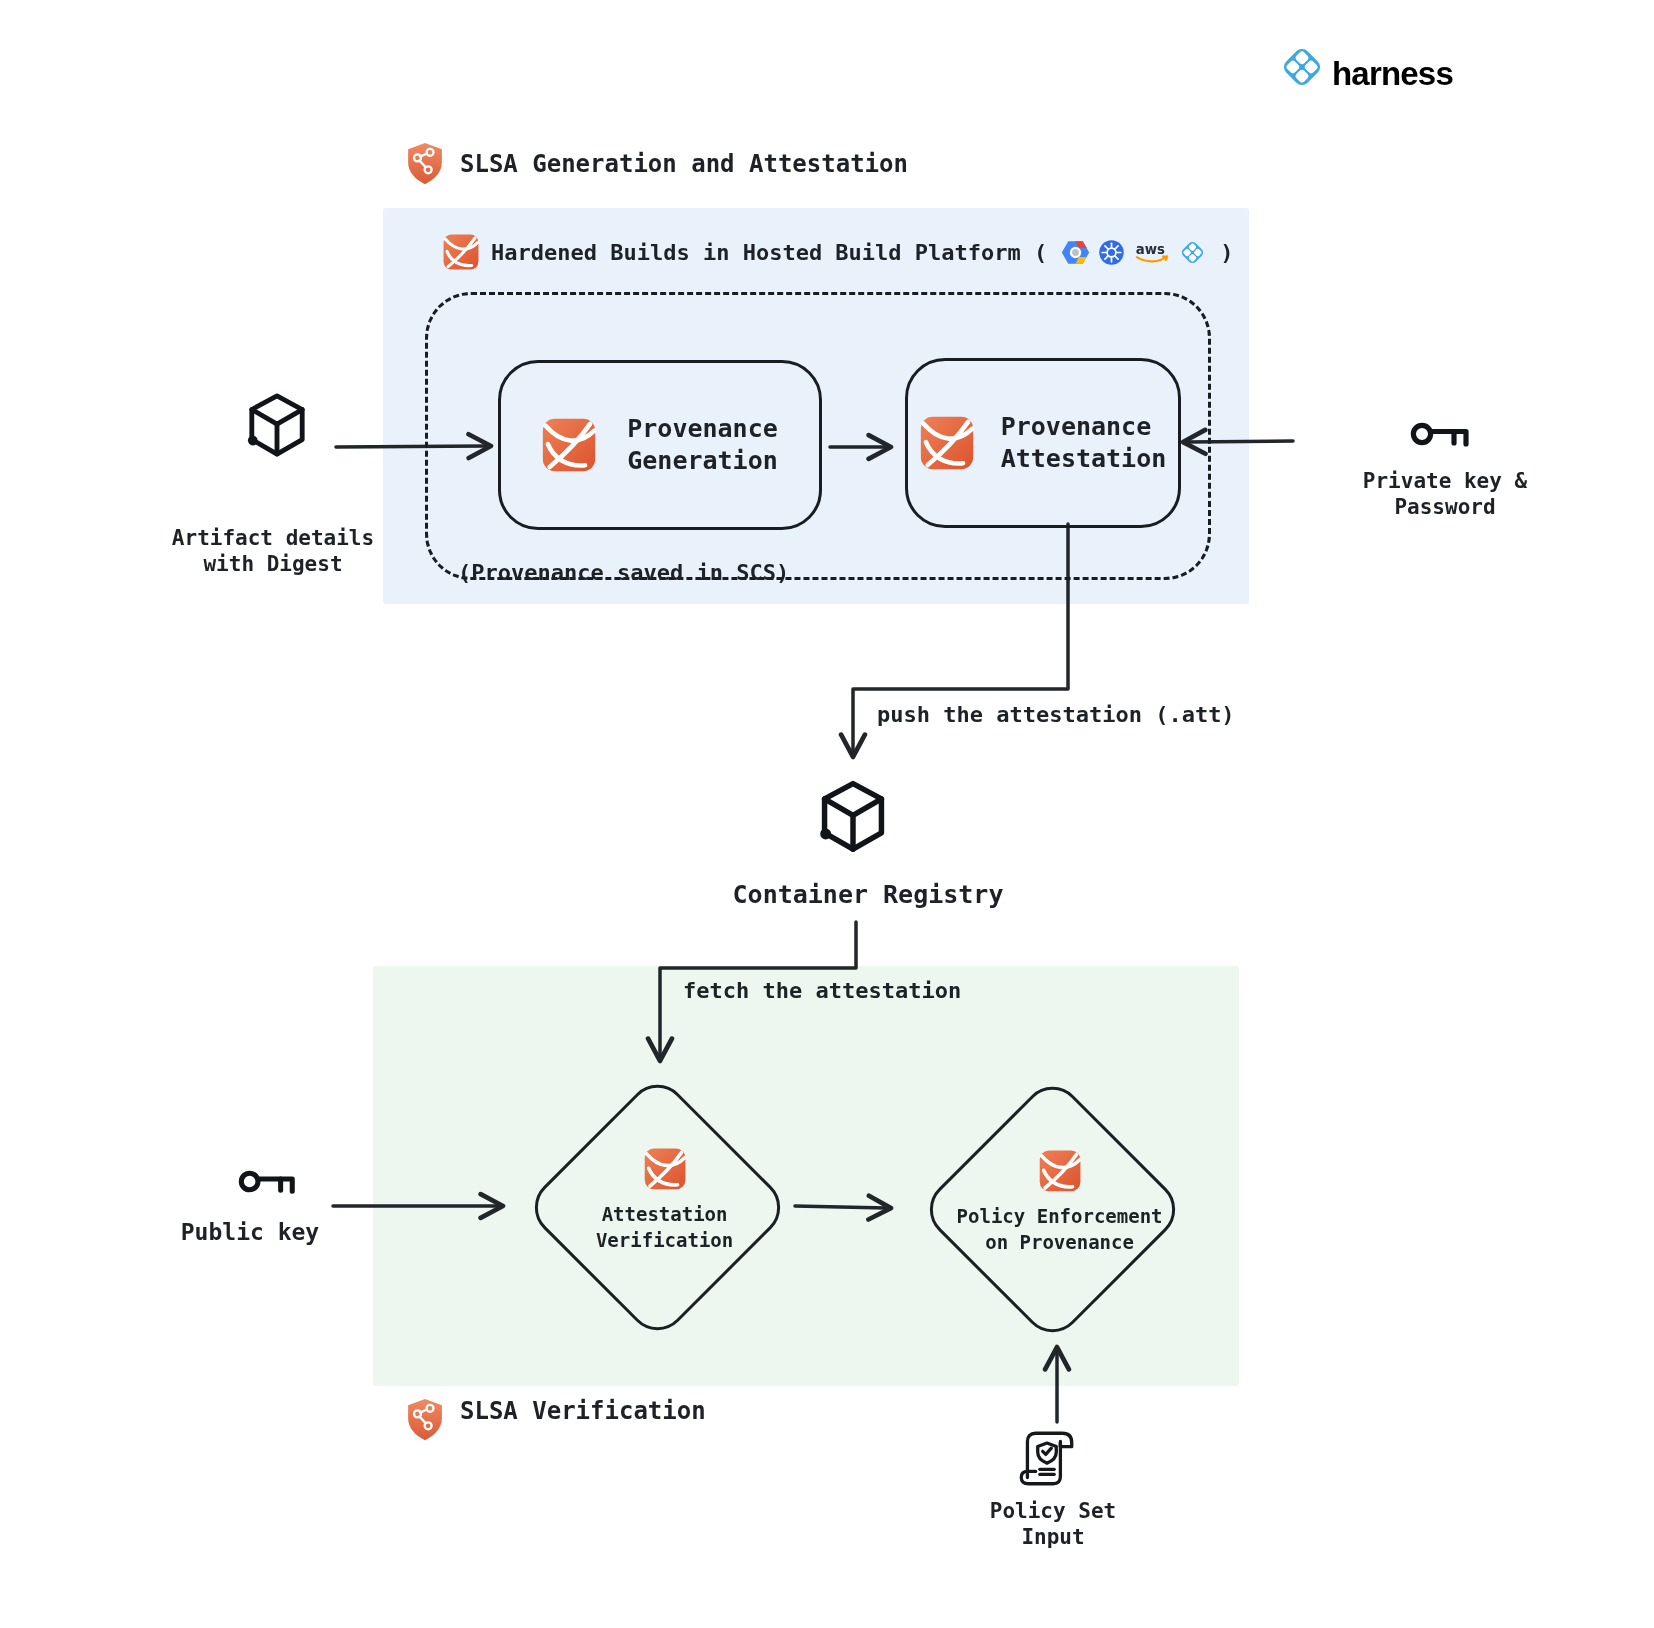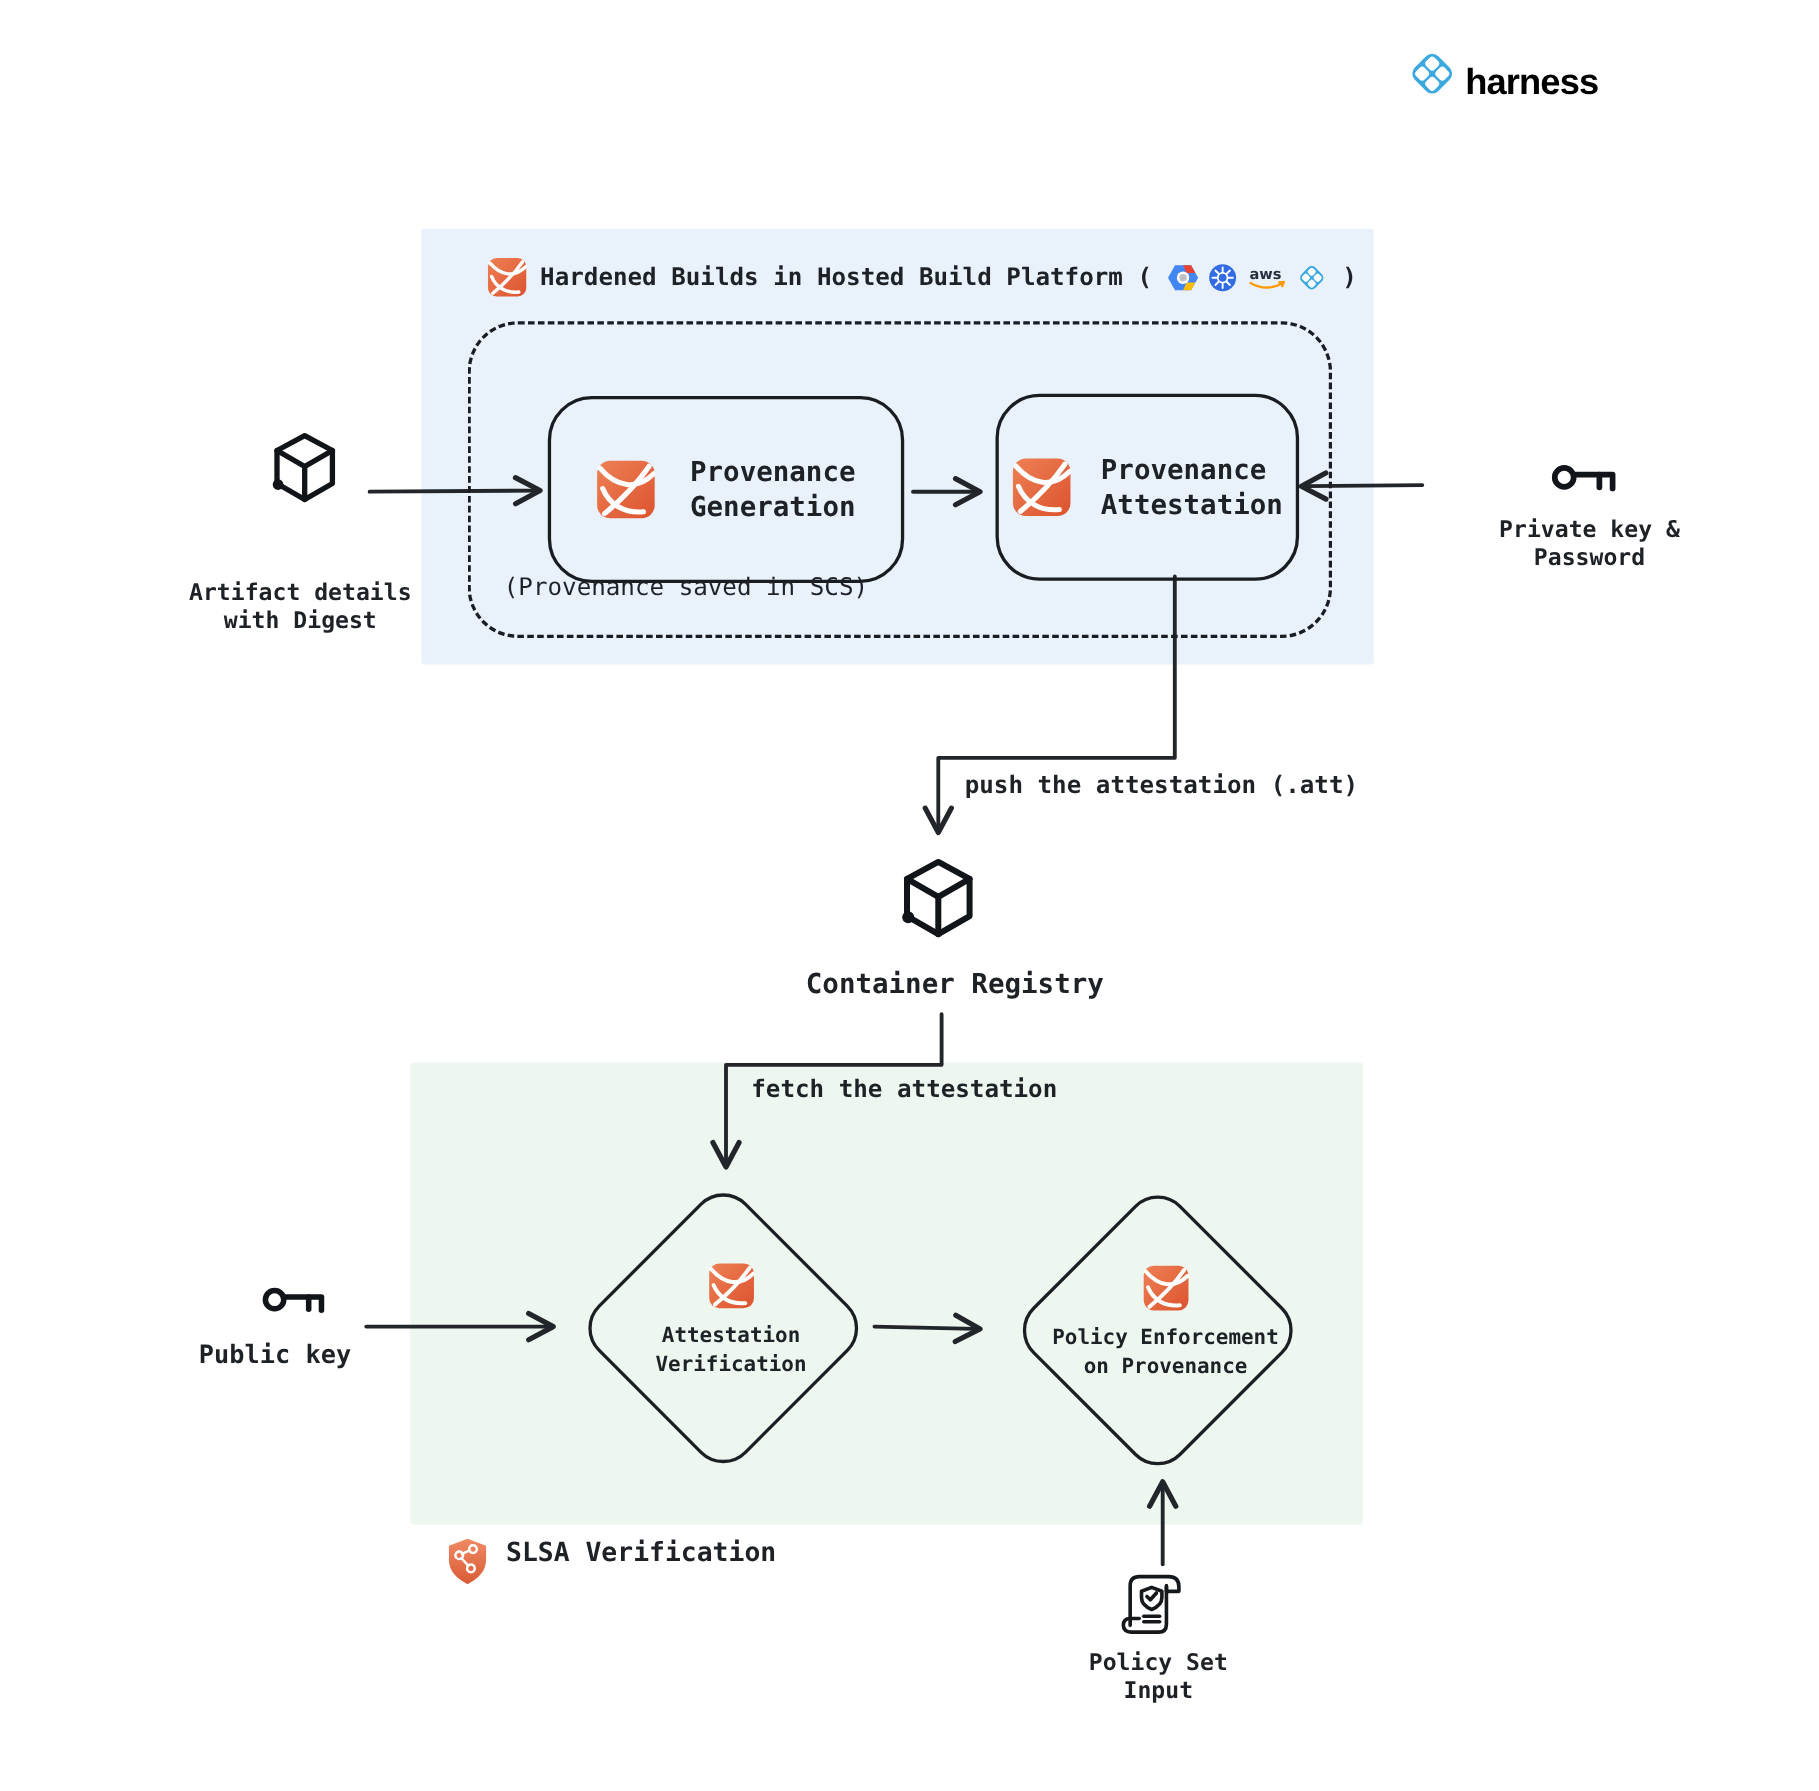--- a/index.html
+++ b/index.html
@@ -33,21 +33,21 @@
   }
 
   .proc-box {
     border:3.5px solid #191D21; border-radius:40px;
     display:flex; align-items:center; justify-content:center; gap:20px;
   }
   #gen-node { left:498px; top:360px; width:318px; height:164px; }
   #att-node { left:905px; top:358px; width:270px; height:164px; gap:16px; }
   .proc-label { font-size:25px; font-weight:bold; line-height:1.3;margin-left:11px; }
 
-  #prov-note { left:458px; top:522px; font-size:22px; font-weight:normal; }
+  #prov-note { left:458px; top:560px; font-size:22px; font-weight:bold; }
 
   
   .side-label { font-size:21px; font-weight:bold; text-align:center; line-height:1.25; }
   #artifact-icon   { left:246px; top:392px; }
   #artifact-label  { left:158px; top:480px; width:230px;margin-top:45px; }
   #privkey-icon    { left:1410px; top:418px; }
   #privkey-label   { left:1345px; top:468px; width:200px; }
   #pubkey-icon     { left:238px; top:1166px; }
   #pubkey-label    { left:150px; top:1218px; width:200px; font-size:23px; }
   #policyset-icon  { left:1014px; top:1424px; }
@@ -202,20 +202,26 @@
     <path class="flow" marker-end="url(#ah)" d="M1057 1422 L1057 1352"></path>
   </svg>
 
   <div class="abs" id="brand">
     <svg width="46" height="46">
         <use href="#sym-harness"></use>
       </svg>
     <span id="brand-word">harness</span>
   </div>
 
+  <div class="abs" id="gen-heading">
+    <svg width="40" height="45">
+        <use href="#sym-shield"></use>
+      </svg>
+    <span class="section-title mono">SLSA Generation and Attestation</span>
+  </div>
 
   <div class="abs" id="hardened-header">
     <svg width="36" height="36">
         <use href="#sym-scs"></use>
       </svg>
     <span class="hdr-text mono">Hardened Builds in Hosted Build Platform (</span>
     <span id="hardened-icons">
       <svg width="29" height="25">
           <use href="#sym-gcp"></use>
         </svg>

